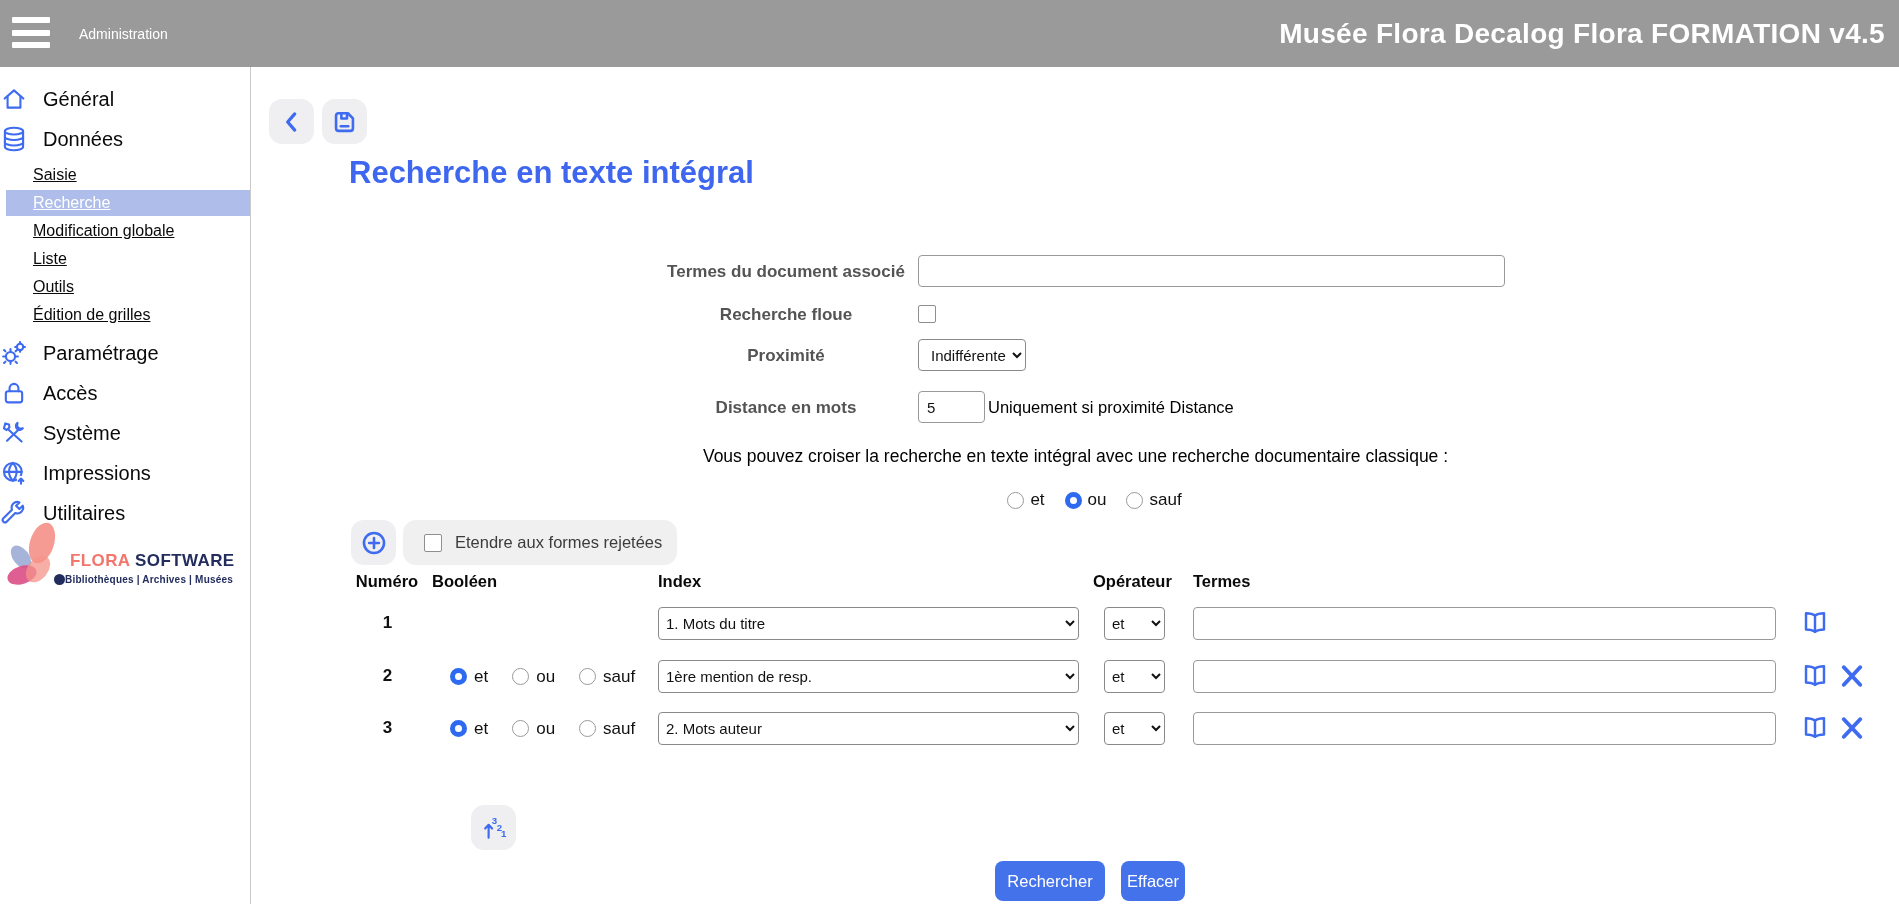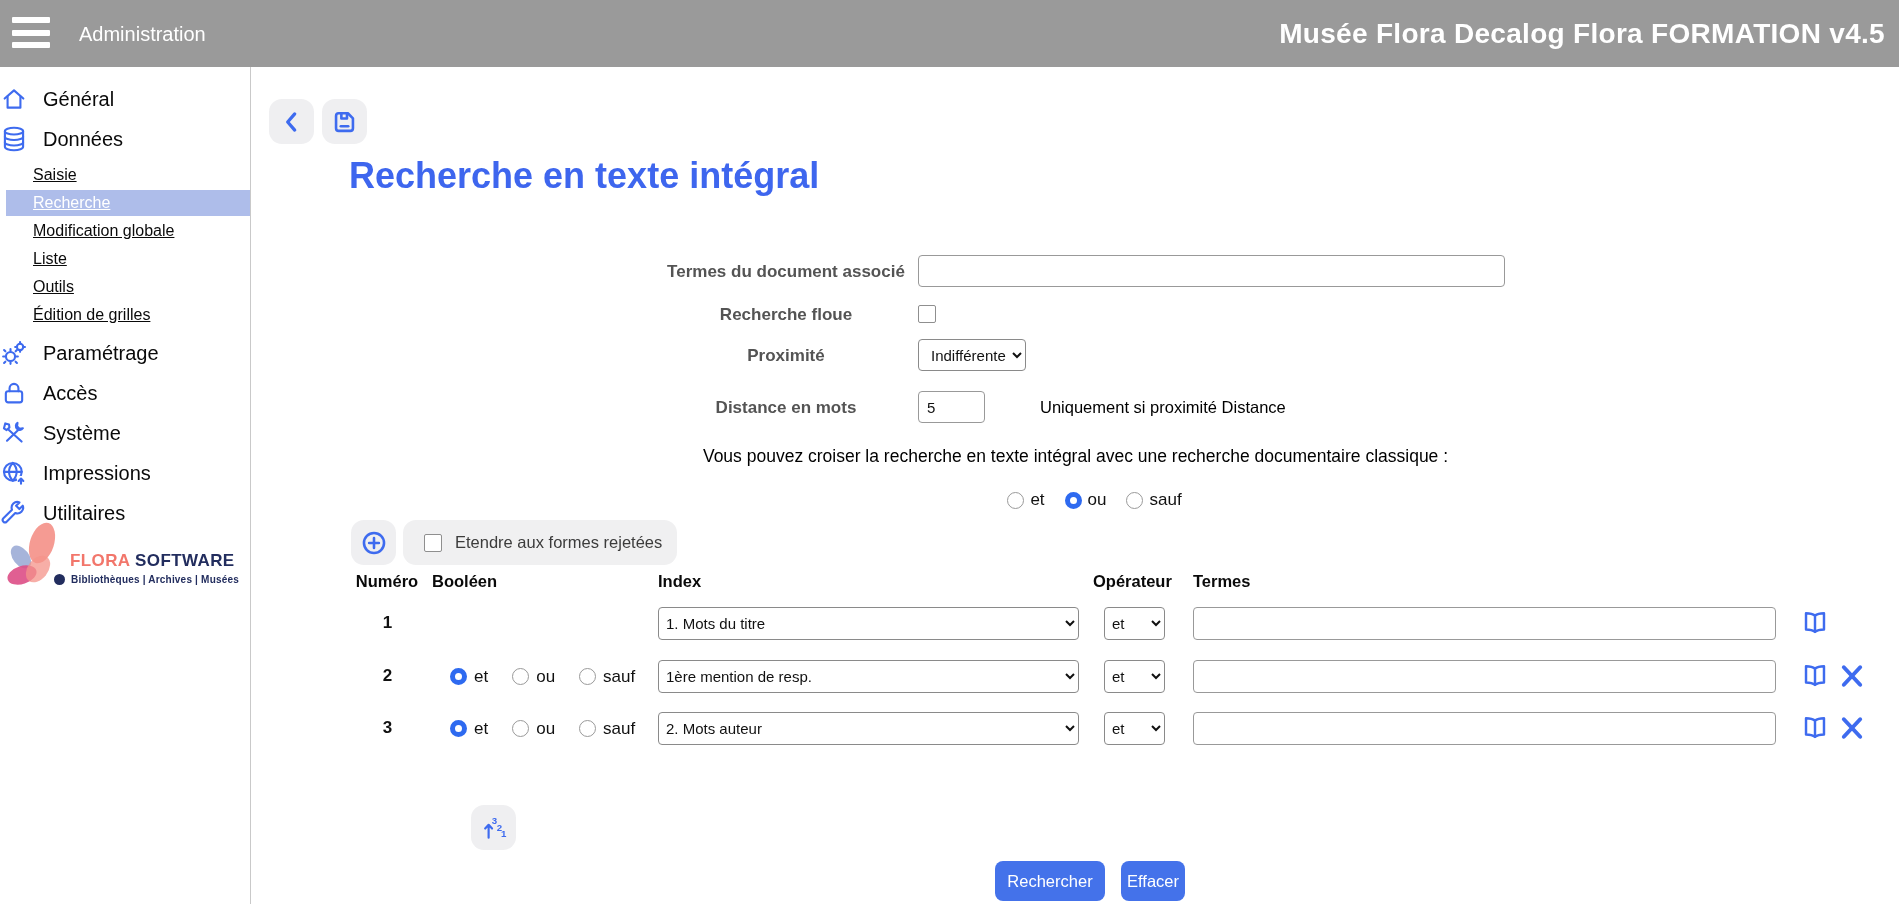--- a/index.html
+++ b/index.html
@@ -6,21 +6,21 @@
   html,body { background:#fff; }
   body { font-family:"Liberation Sans", sans-serif; color:#111; }
   .screen { position:relative; width:1899px; height:904px; overflow:hidden; background:#fff; }
 
   
   .topbar { position:absolute; top:0; left:0; right:0; height:67px; background:#9a9a9a; }
   .hamburger { position:absolute; left:12px; top:17px; width:38px; height:31px;
     display:flex; flex-direction:column; justify-content:space-between; cursor:pointer; }
   .hamburger span { display:block; height:6px; background:#fff; border-radius:1px; }
   .topbar-section { position:absolute; left:79px; top:50%; transform:translateY(-50%);
-    color:#fff; font-size:20px; }
+    color:#fff; font-size:14px; }
   .topbar-title { position:absolute; right:14px; top:50%; transform:translateY(-50%);
     color:#fff; font-size:28px; font-weight:700; letter-spacing:.3px; white-space:nowrap; }
 
   
   .linksbar { position:absolute; top:70px; right:18px; height:36px; display:flex;
     align-items:center; gap:38px; color:#8b8b8b; font-size:16px; white-space:nowrap; }
   .linkitem { display:flex; align-items:center; gap:8px; cursor:pointer; }
   .linkitem svg { stroke:#8b8b8b; fill:none; stroke-width:1.7; stroke-linecap:round; stroke-linejoin:round; }
   .help-glyph { font-size:19px; color:#8b8b8b; }
 
@@ -32,32 +32,32 @@
   .nav-item svg { width:28px; height:28px; flex:none; fill:none; stroke:#3e6bef;
     stroke-width:1.8; stroke-linecap:round; stroke-linejoin:round; }
   .subnav { margin:3px 0 5px 0; }
   .subnav-item { font-size:16px; padding:4px 0 4px 33px; margin:2px 0; color:#0a0a0a; cursor:pointer;text-decoration:underline; }
   .subnav-item.selected { background:#aebdea; color:#fff; margin-left:6px; padding-left:27px; }
   .logo { position:absolute; top:448px; left:4px; display:flex; align-items:flex-end; gap:4px; cursor:default; }
   .logo-textcol { display:flex; flex-direction:column; gap:3px; padding-bottom:12px; }
   .logo-brand { font-size:17px; font-weight:700; letter-spacing:.4px; }
   .logo-brand .b1 { color:#f2766b; }
   .logo-brand .b2 { color:#222d5e; }
-  .logo-tagrow { display:flex; align-items:center; gap:6px; }
+  .logo-tagrow { display:flex; align-items:center; gap:0; }
   .logo-dot { width:11px; height:11px; border-radius:50%; background:#222d5e; margin-left:-16px; }
   .logo-tagline { font-size:10px; font-weight:700; color:#222d5e; letter-spacing:.2px; }
 
   
   .main { position:absolute; left:252px; top:67px; right:0; bottom:0; background:#fff; }
   .icon-btn { position:absolute; width:45px; height:45px; border-radius:13px; background:#efeff1;
     border:none; display:flex; align-items:center; justify-content:center; cursor:pointer; }
   .icon-btn svg, .blue-svg { fill:none; stroke:#3e6bef; stroke-linecap:round; stroke-linejoin:round; }
   .btn-back { left:17px; top:32px; }
   .btn-save { left:70px; top:32px; }
-  .page-title { position:absolute; left:97px; top:88px; font-size:36px; color:#3e66ee; }
+  .page-title { position:absolute; left:97px; top:88px; font-size:31px; color:#3e66ee; }
 
   .f-label { position:absolute; left:404px; width:260px; text-align:center;
     font-weight:700; font-size:17px; color:#545454; }
   .txt-input { border:1px solid #999; border-radius:4px; background:#fff; padding:0 8px;
     font-size:15px; font-family:inherit; color:#111; outline:none; }
   .sel { border:1px solid #8a8a8a; border-radius:4px; background:#fff; font-size:15px;
     font-family:inherit; color:#111; padding:0 3px; outline:none; cursor:pointer; }
 
   input[type=radio] { appearance:none; -webkit-appearance:none; width:17px; height:17px;
     border:1.5px solid #9a9a9a; border-radius:50%; background:#fff; cursor:pointer; flex:none; }
@@ -69,21 +69,21 @@
   .row-termes input { width:587px; height:32px; }
   .lbl-termes  { top:195px; }
   .row-floue   { position:absolute; top:238px; left:666px; }
   .lbl-floue   { top:238px; }
   .row-prox    { position:absolute; top:272px; left:666px; }
   .row-prox select { width:108px; height:32px;padding-left:8px; }
   .lbl-prox    { top:279px; }
   .row-dist    { position:absolute; top:324px; left:666px; }
   .row-dist input { width:67px; height:32px; }
   .lbl-dist    { top:331px; }
-  .dist-note   { position:absolute; top:331px; left:788px; font-size:16.5px; color:#000; }
+  .dist-note   { position:absolute; top:331px; left:736px; font-size:16.5px; color:#000; }
 
   .cross-text { position:absolute; top:379px; left:0; right:0; text-align:center;
     font-size:17.5px; color:#000; }
   .combine-row { position:absolute; top:423px; left:0; right:0; display:flex;
     justify-content:center; align-items:center; gap:6px; padding-left:38px; font-size:17px; }
   .combine-row label { cursor:pointer; }
   .combine-row .gap { width:8px; }
 
   .btn-add { left:99px; top:453px; }
   .etendre-box { position:absolute; left:151px; top:453px; width:274px; height:45px;

